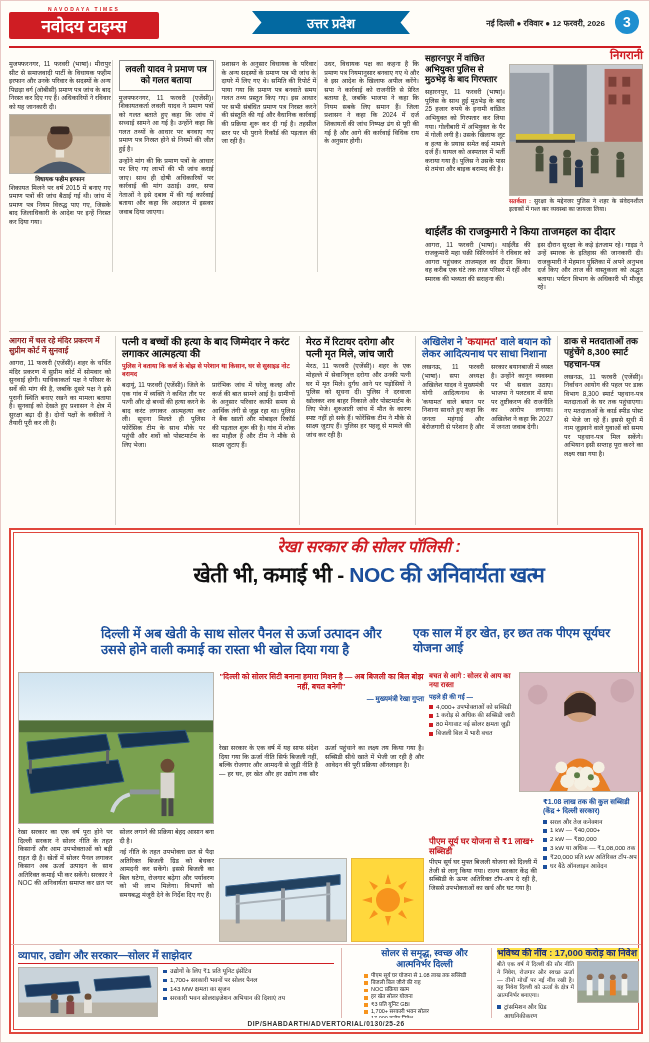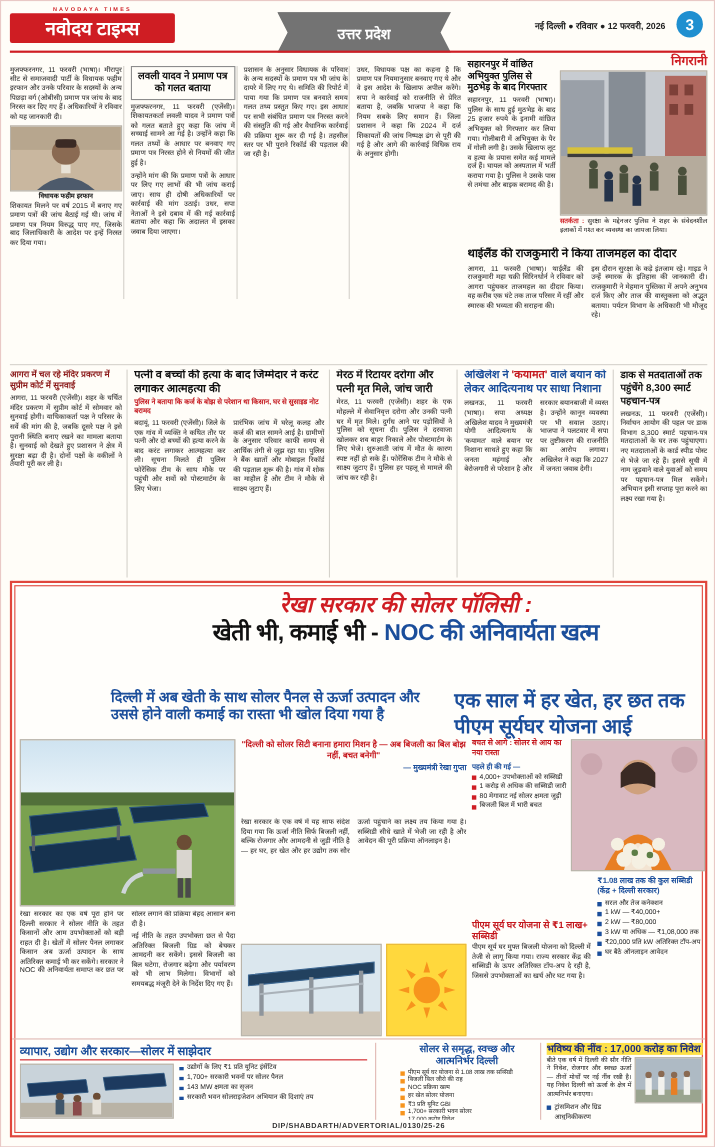--- a/index.html
+++ b/index.html
@@ -6,21 +6,21 @@
   html,body { background:#dedede; }
   body { font-family:"Liberation Sans","DejaVu Sans",sans-serif; }
   .page { position:relative; width:650px; height:1043px; margin:0 auto; background:#fffdf8;
           border:1px solid #e9c9c6; overflow:hidden; }
 
   
   .masthead { position:absolute; top:5px; left:8px; right:8px; height:38px; }
   .brand-top { width:150px; text-align:center; font-size:5px; letter-spacing:2px; color:#cf1d23; font-weight:bold; }
   .brand-box { width:150px; height:27px; background:#cf1d23; color:#fff; display:flex; align-items:center;
                justify-content:center; font-weight:bold; font-size:17px; border-radius:2px; }
-  .ribbon { position:absolute; left:243px; top:5px; width:158px; height:37px; background:#737373; color:#fff;
+  .ribbon { position:absolute; left:243px; top:5px; width:158px; height:23px; background:#0369a1; color:#fff;
             display:flex; align-items:center; justify-content:center; font-weight:bold; font-size:13px;
             clip-path:polygon(0 0,100% 0,94% 50%,100% 100%,0 100%,6% 50%); }
   .dateline { position:absolute; right:36px; top:11px; font-size:8px; font-weight:bold; color:#222; }
   .pageno { position:absolute; right:2px; top:4px; width:24px; height:24px; border-radius:50%; background:#1f8fd0;
             color:#fff; display:flex; align-items:center; justify-content:center; font-size:14px; font-weight:bold; }
   .rule-top { position:absolute; top:45px; left:8px; right:8px; height:2px; background:#cf1d23; }
 
   
   .bt { font-size:6.4px; line-height:1.34; color:#1c1c1c; text-align:justify; }
   .bt p { margin-bottom:3px; }
@@ -62,33 +62,33 @@
   .akhilesh { left:406px; width:138px; padding-left:6px; }
   .akhilesh h3 { font-size:10px; line-height:1.22; color:#1b4e9b; margin-bottom:3px; }
   .akhilesh h3 .accent { color:#c4161c; }
   .dak { left:548px; width:86px; padding-left:6px; }
   .dak h3 { font-size:9px; line-height:1.25; color:#101010; margin-bottom:3px; }
 
   
   .adv { position:absolute; top:527px; left:8px; width:634px; height:506px; background:#fffefb; border:2px solid #e0463c; }
   .adv::before { content:""; position:absolute; inset:2px; border:1px solid #e0463c; pointer-events:none; }
   .adv > * { position:absolute; }
-  .adv-script { top:5px; left:88px; width:540px; text-align:center; font-size:20px; font-weight:bold; font-style:italic;
+  .adv-script { top:5px; left:88px; width:540px; text-align:center; font-size:16px; font-weight:bold; font-style:italic;
                 color:#cf1d23; }
   .adv-headline { top:30px; left:88px; width:540px; text-align:center; font-size:21px; font-weight:800;
                   letter-spacing:-0.4px; color:#111; white-space:nowrap; }
   .adv-headline .blue { color:#1b4e9b; }
   .adv-badge { top:32px; left:7px; width:78px; height:84px; border:1.5px solid #cf1d23; border-radius:7px;
                text-align:center; padding-top:4px; background:#fff; }
   .adv-badge .circ { width:38px; height:38px; border-radius:50%; margin:0 auto 2px; border:1.5px solid #e87f24; overflow:hidden; }
   .adv-badge .circ svg { display:block; width:100%; height:100%; }
   .adv-badge .t { font-size:9.5px; font-weight:800; color:#cf1d23; line-height:1.15; }
   .adv-sub { font-weight:bold; color:#1b4e9b; line-height:1.25; }
   .adv-subleft { top:96px; left:90px; width:300px; font-size:13px; }
-  .adv-subright { top:96px; left:402px; width:224px; font-size:18px; }
+  .adv-subright { top:96px; left:402px; width:224px; font-size:12px; }
 
   .adv-photo-left { top:142px; left:7px; width:196px; height:152px; }
   .adv-intro { top:298px; left:7px; width:196px; height:114px; overflow:hidden; }
   .adv-quote { top:142px; left:208px; width:205px; font-size:7.6px; font-weight:bold; color:#c4161c;
                line-height:1.3; text-align:center; }
   .adv-quote .by { color:#1b4e9b; text-align:right; font-size:7px; margin-top:2px; }
   .adv-msgbar { top:196px; left:208px; width:205px; height:14px; background:#1b62ad; color:#fff; font-size:8.6px;
                 font-weight:bold; display:flex; align-items:center; justify-content:center; }
   .adv-msgbody { top:214px; left:208px; width:205px; height:108px; overflow:hidden; }
   .adv-canopy { top:328px; left:208px; width:128px; height:84px; }

